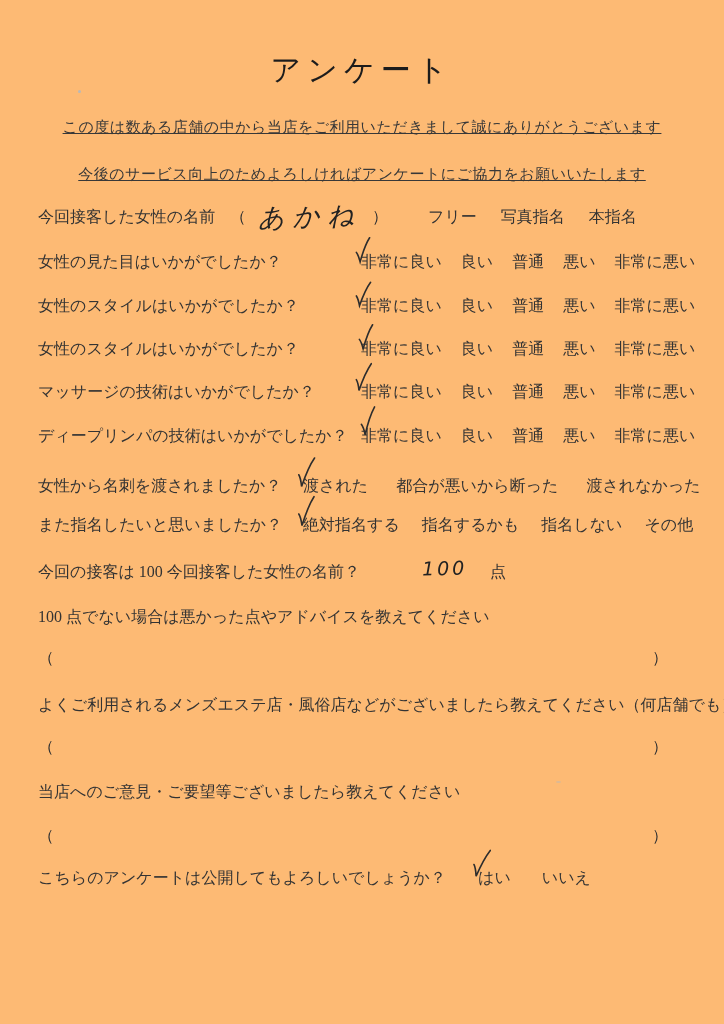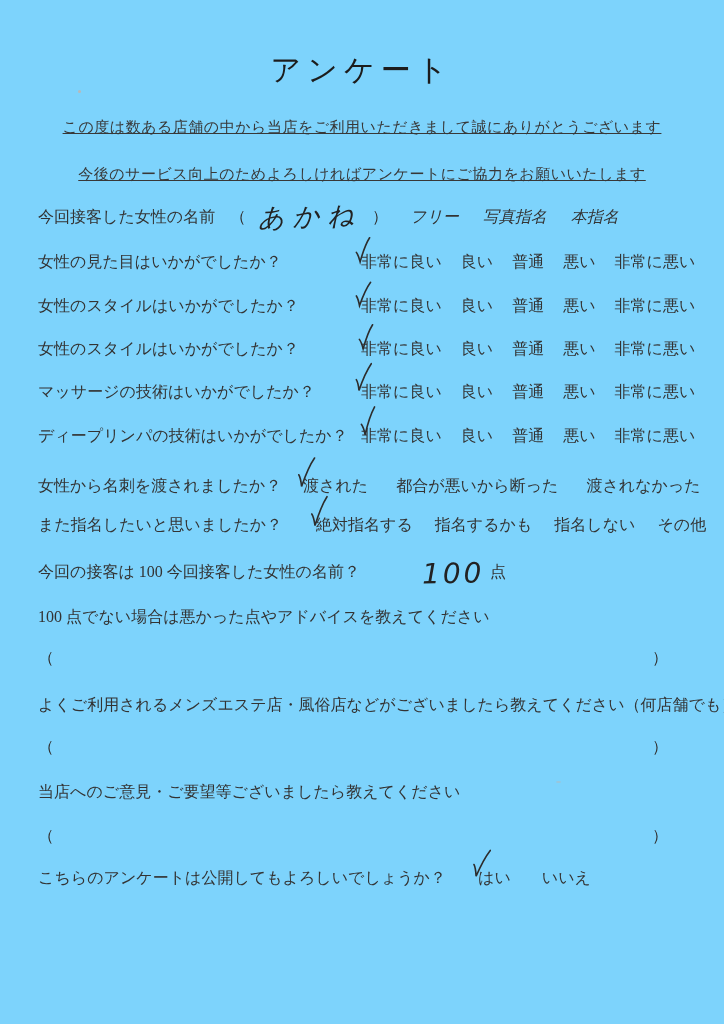--- a/index.html
+++ b/index.html
@@ -1,50 +1,50 @@
 <!DOCTYPE html>
 <html><head>
 <meta charset="utf-8">
 <style>
   html,body { margin:0; padding:0; background:#e8e8e8; }
   .page {
     position:relative; width:724px; height:1024px; margin:0 auto;
-    background:#7dd3fc; overflow:hidden;
+    background:#fdba74; overflow:hidden;
     font-family:"Liberation Serif","DejaVu Serif",serif;
     color:#333;
   }
   .row { position:absolute; left:0; width:724px; white-space:nowrap; font-size:16px; }
   .centered { text-align:center; }
   .title { font-size:30px; letter-spacing:6px; color:#1c1c1c; }
   .intro { font-size:15px; letter-spacing:0.5px; color:#383838;text-decoration:underline; }
   .closing { font-size:15px; letter-spacing:1px; color:#383838; }
   .q { position:absolute; left:38px; }
   .opts { position:absolute; }
   .opt { position:relative; display:inline-block; }
   .rating-opts { left:361px; }
   .rating-opts .opt + .opt { margin-left:15px; }
   .card-opts { left:303px; }
   .card-opts .opt + .opt { margin-left:24px; }
-  .nom-opts  { left:316px; }
+  .nom-opts  { left:303px; }
   .nom-opts .opt + .opt { margin-left:18px; }
   .pub-opts  { left:478px; }
   .pub-opts .opt + .opt { margin-left:27px; }
   .name-open  { position:absolute; left:230px; }
   .name-close { position:absolute; left:372px; }
-  .name-opts  { left:410px;font-style:italic; }
+  .name-opts  { left:428px; }
   .name-opts .opt + .opt { margin-left:20px; }
   .hand {
     font-family:"DejaVu Sans","Liberation Sans",sans-serif;
     font-style:italic; color:#222;
   }
   .hand-name {
     position:absolute; left:258px; top:-8px;
     font-size:26px; letter-spacing:8px; transform:rotate(-2deg);
   }
-  .score-value { position:absolute; left:422px; top:-5px; font-size:28px; letter-spacing:3px; transform:rotate(-1deg); }
+  .score-value { position:absolute; left:422px; top:-5px; font-size:19px; letter-spacing:3px; transform:rotate(-1deg); }
   .score-unit  { position:absolute; left:490px; }
   .paren-open  { position:absolute; left:38px; }
   .paren-close { position:absolute; left:652px; }
   .paren-value { position:absolute; left:70px; }
   .check { position:absolute; left:-7px; top:-16px; pointer-events:none; }
   .check.tall { top:-21px; }
   .speck { position:absolute; background:#b9b9b9; border-radius:50%; }
 </style>
 </head>
 <body>

